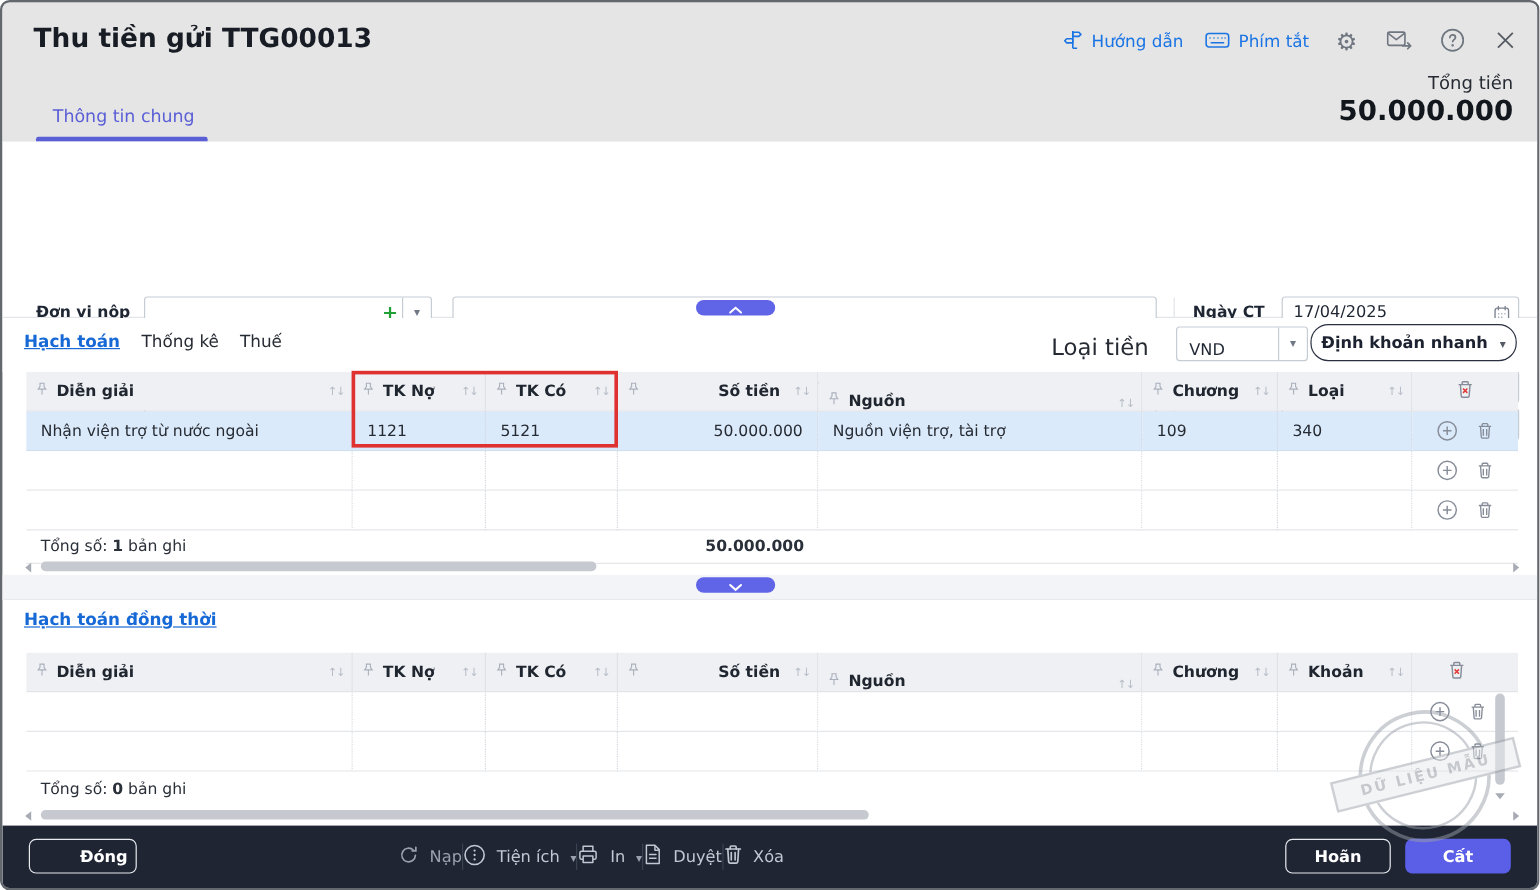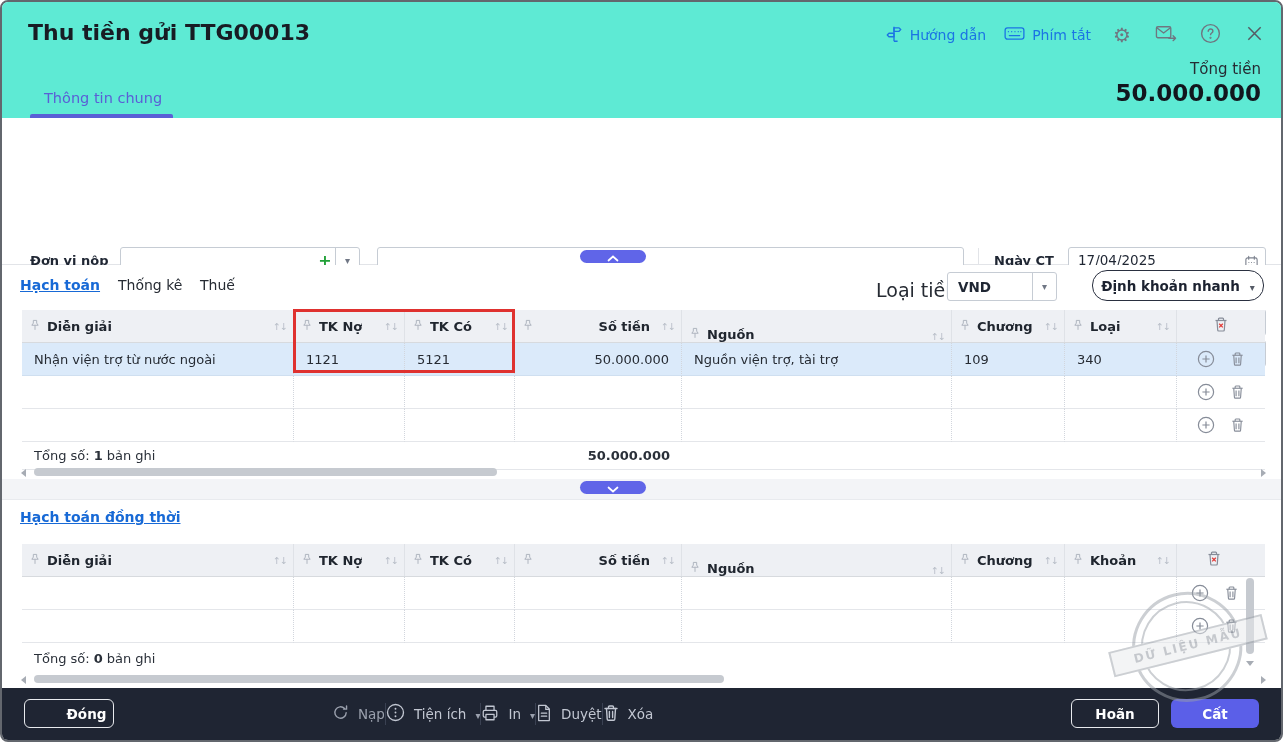--- a/index.html
+++ b/index.html
@@ -1,19 +1,19 @@
 <!DOCTYPE html>
 <html><head>
 <meta charset="utf-8">
 <style>
   html,body{margin:0;padding:0;background:#fff;font-family:"DejaVu Sans","Liberation Sans",sans-serif;}
   #window{position:relative;width:1279px;height:738px;border:2px solid #63676e;border-radius:8px;overflow:hidden;background:#fff;}
 
   
-  .hdr{position:absolute;left:0;top:0;right:0;height:116px;border-bottom:1px solid #e2e4e8;background:#5eead4;}
+  .hdr{position:absolute;left:0;top:0;right:0;height:116px;border-bottom:1px solid #e2e4e8;background:#e5e5e5;}
   .title{position:absolute;left:26px;top:18px;font-size:22px;font-weight:bold;color:#181c24;}
   .hdr-links{position:absolute;right:14px;top:20px;display:flex;align-items:center;gap:18px;}
   .hlink{display:flex;align-items:center;gap:7px;color:#1b74e4;font-size:14px;font-weight:500;cursor:pointer;}
   .hicon{display:flex;align-items:center;justify-content:center;width:26px;height:26px;color:#6f7680;cursor:pointer;}
   .gear-glyph{font-size:20px;line-height:1;color:#6f7680;}
   .total-label{position:absolute;right:20px;top:58px;font-size:15px;color:#262b33;}
   .total-value{position:absolute;right:20px;top:78px;font-size:23px;font-weight:bold;color:#12161d;}
   .tab-main{position:absolute;left:42px;top:88px;font-size:14.5px;font-weight:500;color:#5a5fd6;cursor:pointer;}
   .tab-underline{position:absolute;left:28px;top:112px;width:143px;height:4px;background:#5a5fd6;border-radius:2px 2px 0 0;}
 
@@ -31,21 +31,21 @@
   .cal{position:absolute;right:6px;top:5px;}
 
   
   .pill{position:absolute;left:578px;width:66px;height:13px;border-radius:7px;background:#6065e8;display:flex;align-items:center;justify-content:center;cursor:pointer;}
 
   
   .tabsrow{position:absolute;left:0;top:263px;right:0;height:45px;background:#fff;}
   .atab{position:absolute;top:12px;font-size:14px;color:#262b33;cursor:pointer;}
   .atab.active{color:#1769d6;font-weight:bold;text-decoration:underline;}
   .cur-label{position:absolute;left:874px;top:14px;font-size:19px;color:#262b33;}
-  .select{position:absolute;left:945px;top:7px;width:108px;height:27px;border:1px solid #c6ccd4;border-radius:3px;display:flex;align-items:center;cursor:pointer;background:#fff;font-weight:bold;}
+  .select{position:absolute;left:978px;top:7px;width:108px;height:27px;border:1px solid #c6ccd4;border-radius:3px;display:flex;align-items:flex-end;cursor:pointer;background:#fff;}
   .select .sval{flex:1;padding:0 10px;font-size:13.5px;color:#1f2633;}
   .quickbtn{position:absolute;left:1090px;top:5px;width:170px;height:29px;border:1px solid #2a3040;border-radius:15px;background:#fff;display:flex;align-items:center;justify-content:center;gap:10px;font-size:13.5px;font-weight:bold;color:#1c2230;cursor:pointer;}
   .caret::after{content:"▾";font-size:10px;color:#555b66;}
 
   
   .grid{position:absolute;left:20px;width:1243px;font-size:13px;color:#262b33;}
   .grow{display:flex;}
   .gh{background:#eef0f4;height:32px;display:flex;align-items:center;border-right:1px solid #dfe2e7;box-sizing:border-box;padding:0 6px 0 8px;gap:7px;cursor:pointer;}
   .gh .hl{font-weight:bold;color:#20262f;white-space:nowrap;overflow:hidden;}
   .sort{margin-left:auto;font-size:9.5px;color:#b6bcc6;letter-spacing:-1px;white-space:nowrap;}

